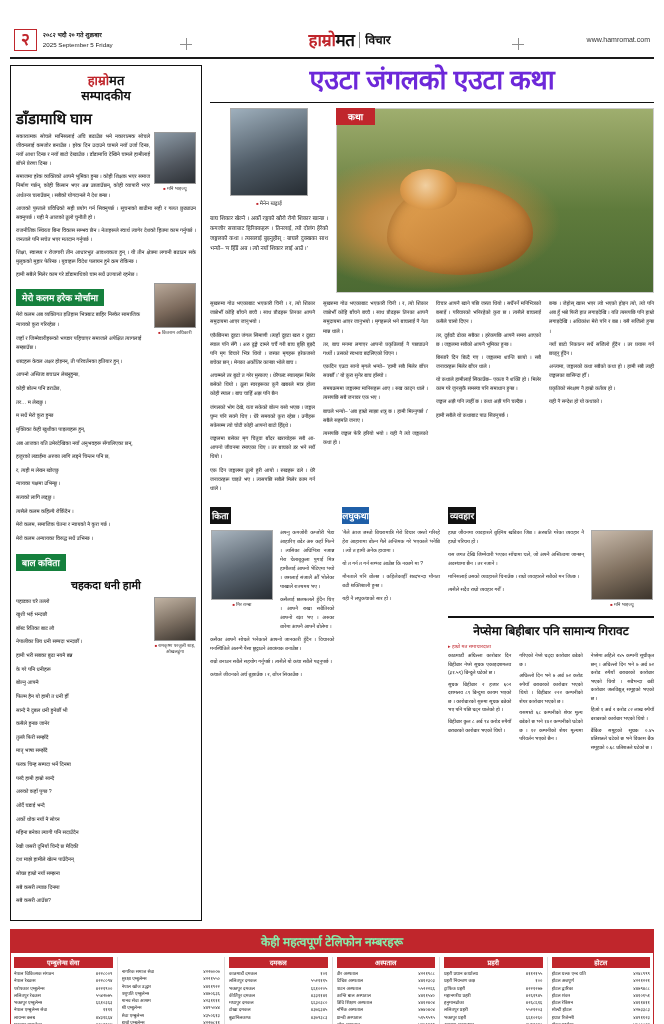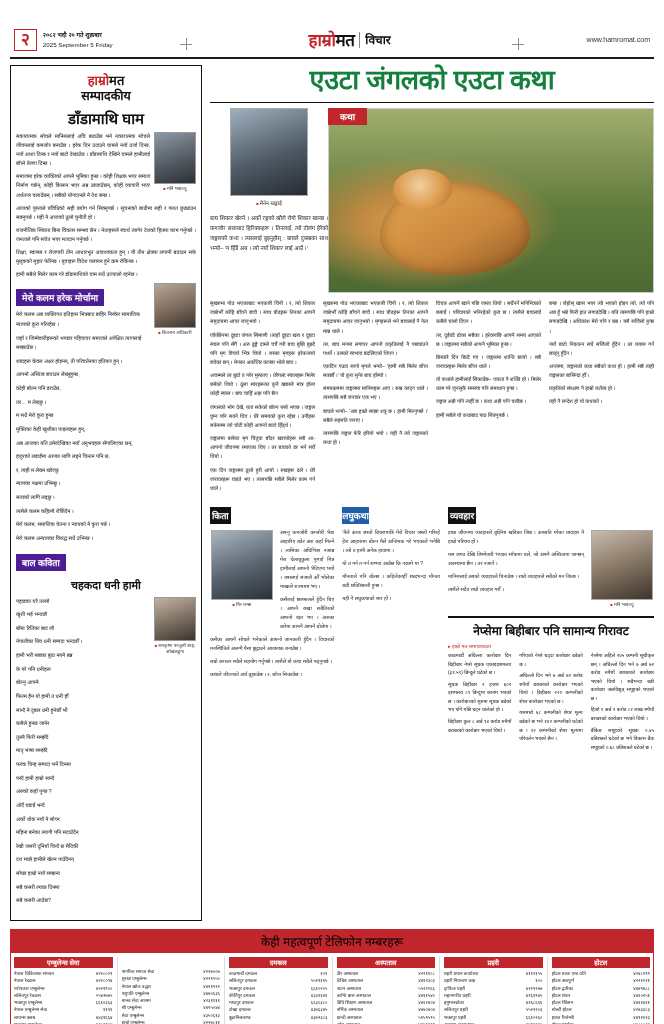--- a/index.html
+++ b/index.html
@@ -65,56 +65,56 @@
   .col-left { width: 192px; flex: none; }
   .col-right { flex:1; }
 
   
   .edit-box { border: 1px solid #111; padding: 5px; height: 100%; position:relative;}
   .edit-logo { text-align:center; margin-bottom:2px; }
   .edit-logo .l1 { font-size: 13px; font-weight:bold; color:#c0262c; }
   .edit-logo .l1 .mat { color:#111; }
   .edit-logo .l2 { font-size: 12.5px; font-weight:bold; color:#111; margin-top:-2px;}
   .edit-title {
-    text-align:center; font-size: 15px; font-weight:bold; color:#111;
+    text-align:left; font-size: 15px; font-weight:bold; color:#111;
     margin: 4px 0 4px 0;
   }
   .edit-body { font-size:5.2px; line-height:1.75; text-align:justify; color:#222; }
   .edit-body p { margin: 0 0 4px 0; }
   .edit-photo-wrap {
     float:right; width:42px; margin: 0 0 3px 4px; text-align:center;
   }
   .ph {
     width:100%; display:block; background:#7a6a5c;
     border:1px solid #999;
   }
   .ph.p1 { height:52px; background:linear-gradient(160deg,#8c9aa6,#50565e 60%,#2d3136); }
   .ph.p3 { height:45px; background:linear-gradient(160deg,#b9a99a,#7c6a5c 55%,#3b332c); }
   .ph.p5 { height:44px; background:linear-gradient(160deg,#c2b4a4,#7a6d60 55%,#3a342e); }
   .cap { font-size:4.6px; color:#333; margin-top:2px; line-height:1.3; }
   .cap-bullet:before { content:"■ "; color:#c0262c; font-size:4px; }
 
   .sec-head {
-    background:#4c1d95; color:#fff; font-size:9px; font-weight:bold;
+    background:#15803d; color:#fff; font-size:9px; font-weight:bold;
     padding:2px 6px; display:inline-block; margin: 6px 0 4px 0;
   }
   .sec-title {
     font-size: 11px; font-weight:bold; text-align:center; margin:2px 0 5px 0;
   }
   .poem { font-size:5.2px; line-height:1.85; color:#222; }
   .poem p { margin:0 0 4px 0; }
 
   
   .headline {
-    font-size: 27px; font-weight:bold; text-align:center; color:#15803d;
+    font-size: 27px; font-weight:bold; text-align:center; color:#6d28d9;
     letter-spacing:-.3px; margin: 0 0 6px 0; line-height:1.15;
   }
   .hr-thin { border-top:1px solid #111; margin: 0 0 5px 0; }
 
-  .feature-row { display:flex; }
+  .feature-row { display:flex; gap:8px; }
   .feature-left { width: 118px; flex:none; }
   .feature-right { flex:1; }
 
   .author-card { text-align:center; }
   .author-photo {
     width: 78px; height: 88px; margin: 0 auto;
     background: linear-gradient(160deg,#9fb0bd,#4f5b66 55%,#262c32);
     border:1px solid #aaa;
   }
   .author-name { font-size:5.4px; margin-top:3px; color:#222; }
@@ -177,22 +177,22 @@
   .news-cols .c p { margin:0 0 3px 0; }
   .byline { font-size:5px; color:#c0262c; margin-bottom:3px; }
   .byline:before { content:"▸ "; }
 
   
   .phone-section {
     margin-top: 8px;
     border: 1px solid #c0262c;
   }
   .phone-head {
-    background:#c0262c; color:#000000; text-align:center;
-    font-size: 12px; font-weight:normal; padding: 3px 0;
+    background:#c0262c; color:#86efac; text-align:center;
+    font-size: 12px; font-weight:bold; padding: 3px 0;
   }
   .phone-grid { display:flex; padding: 4px 3px; gap: 4px; }
   .phone-col { flex:1; }
   .phone-col + .phone-col { border-left:1px solid #ddd; padding-left:4px; }
   .pc-head {
     background:#c0262c; color:#fff; font-size:6.6px; font-weight:bold;
     text-align:center; padding:1px 0; margin-bottom:2px;
   }
   .pc-row { display:flex; justify-content:space-between; font-size:4.6px; line-height:1.58; color:#222; gap:3px;}
   .pc-row .nm { overflow:hidden; white-space:nowrap; text-overflow:ellipsis; }

